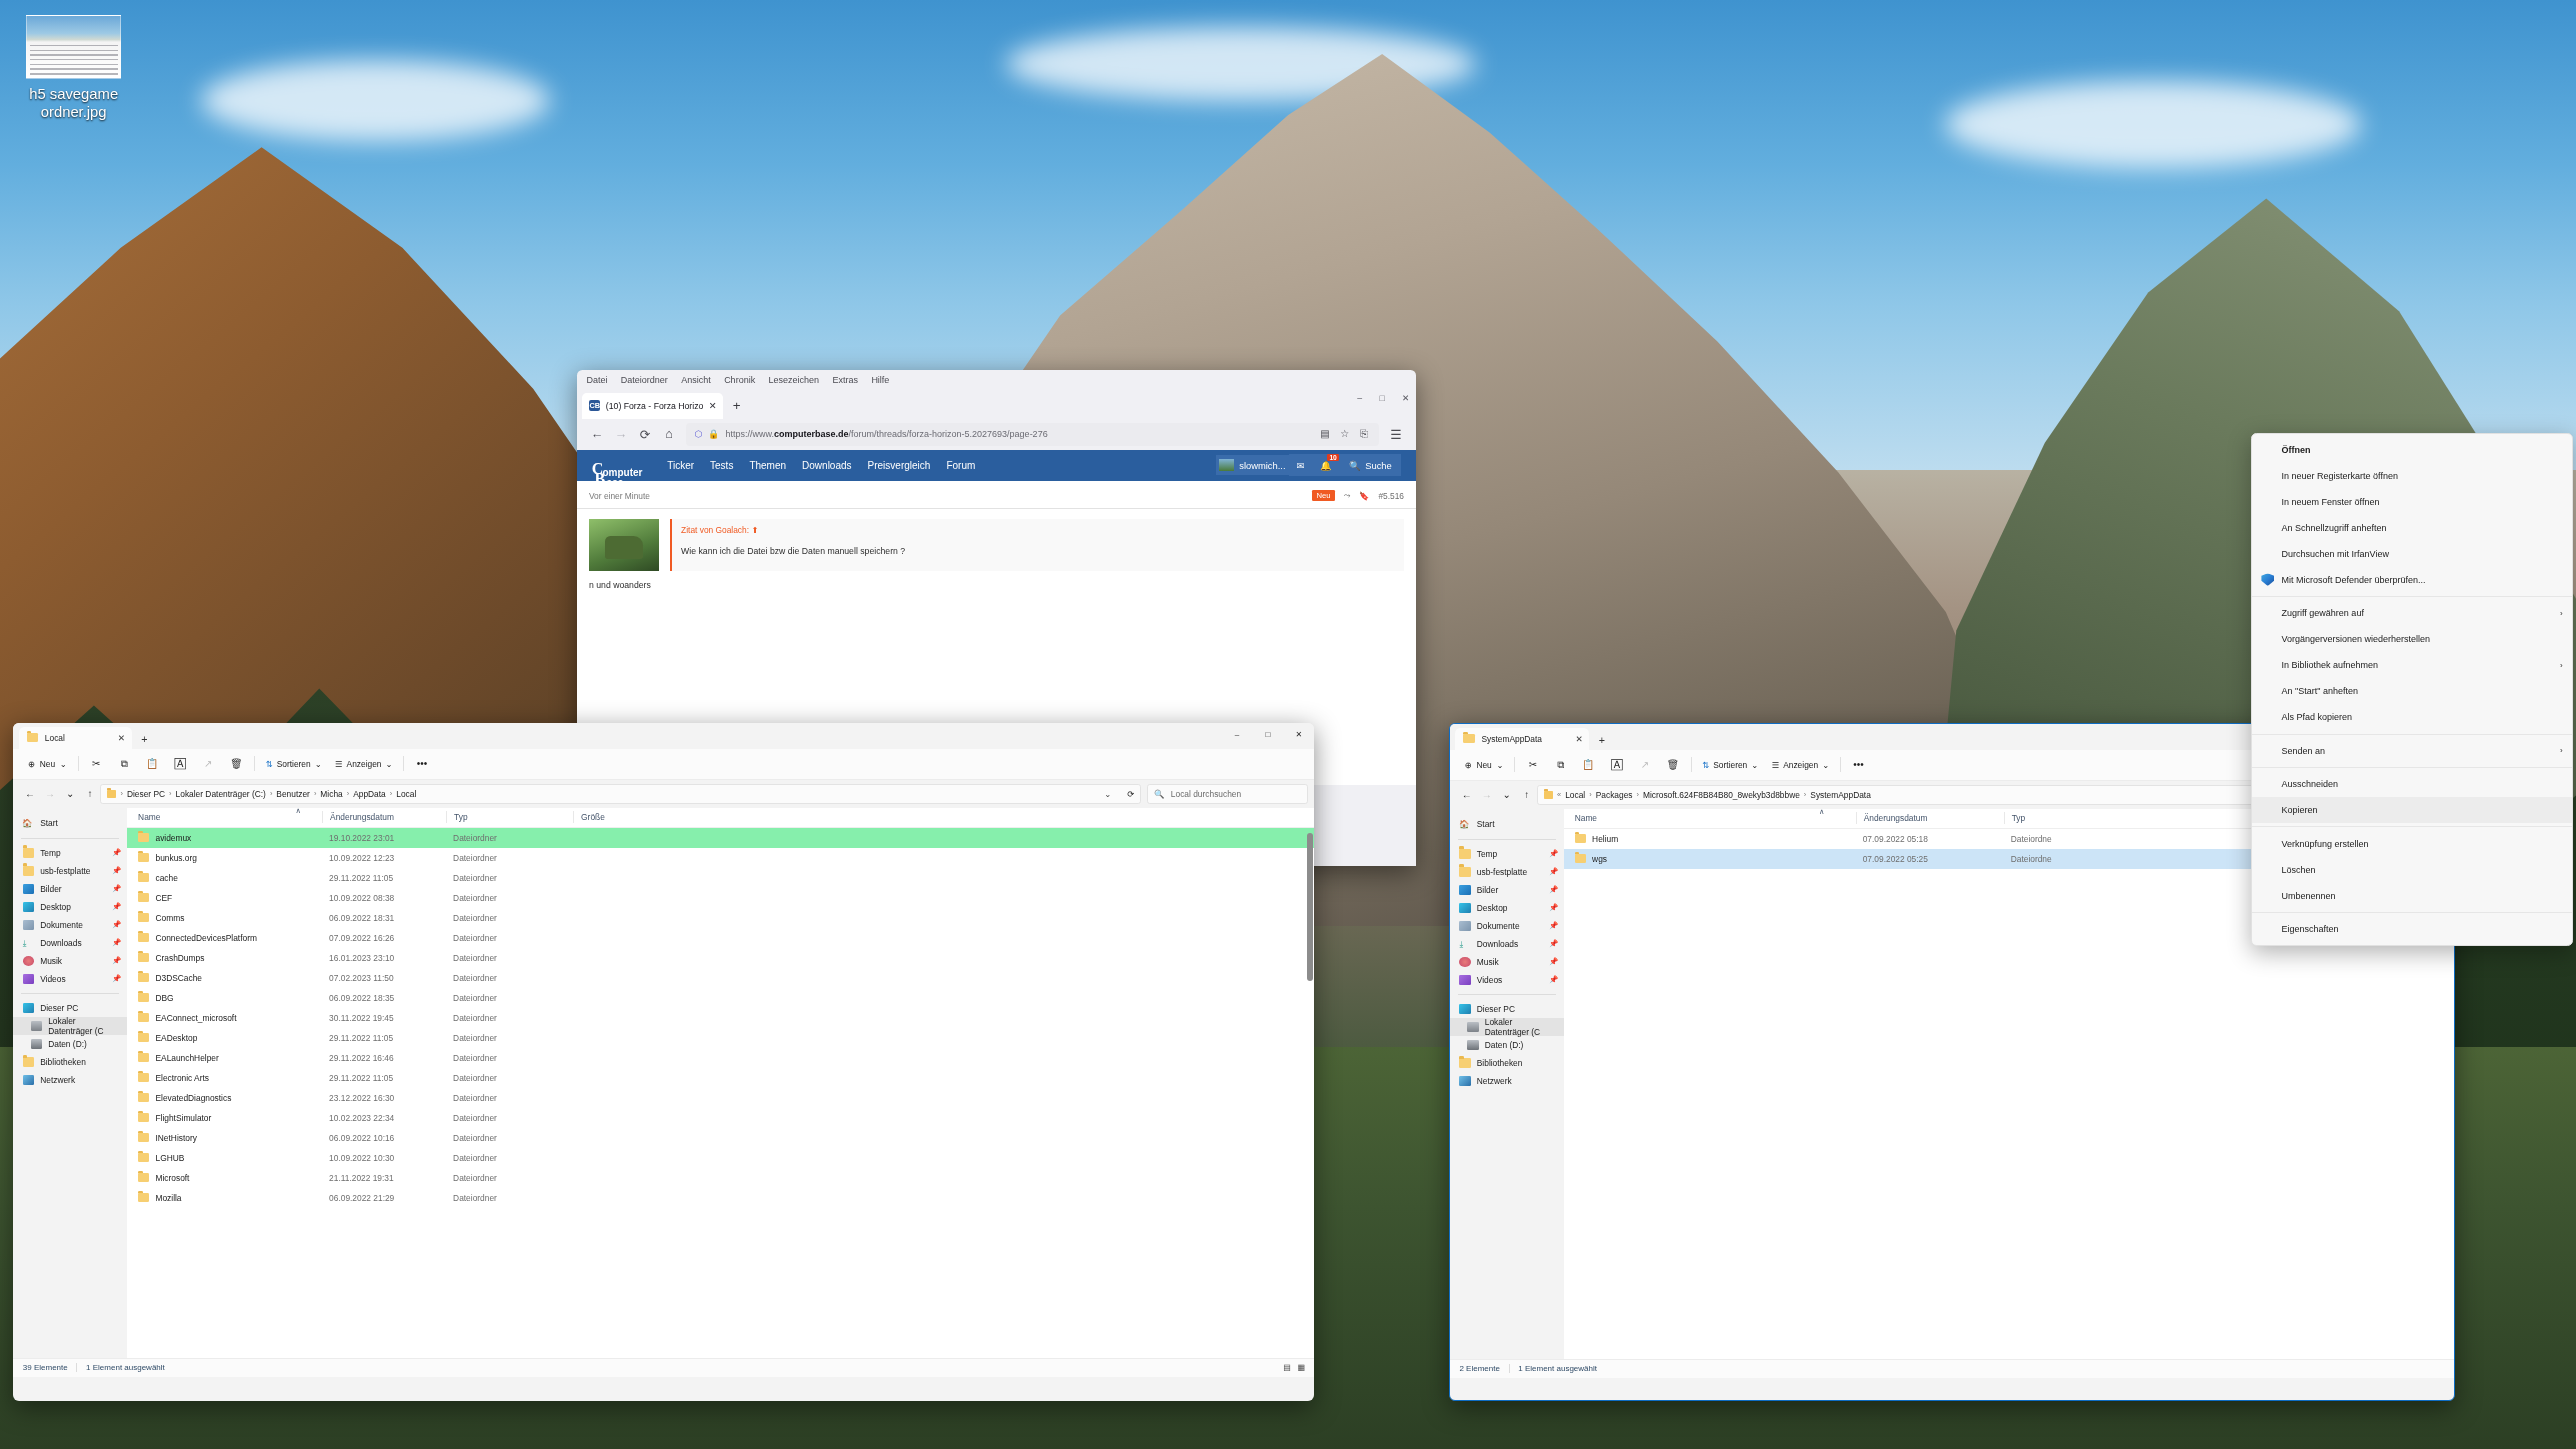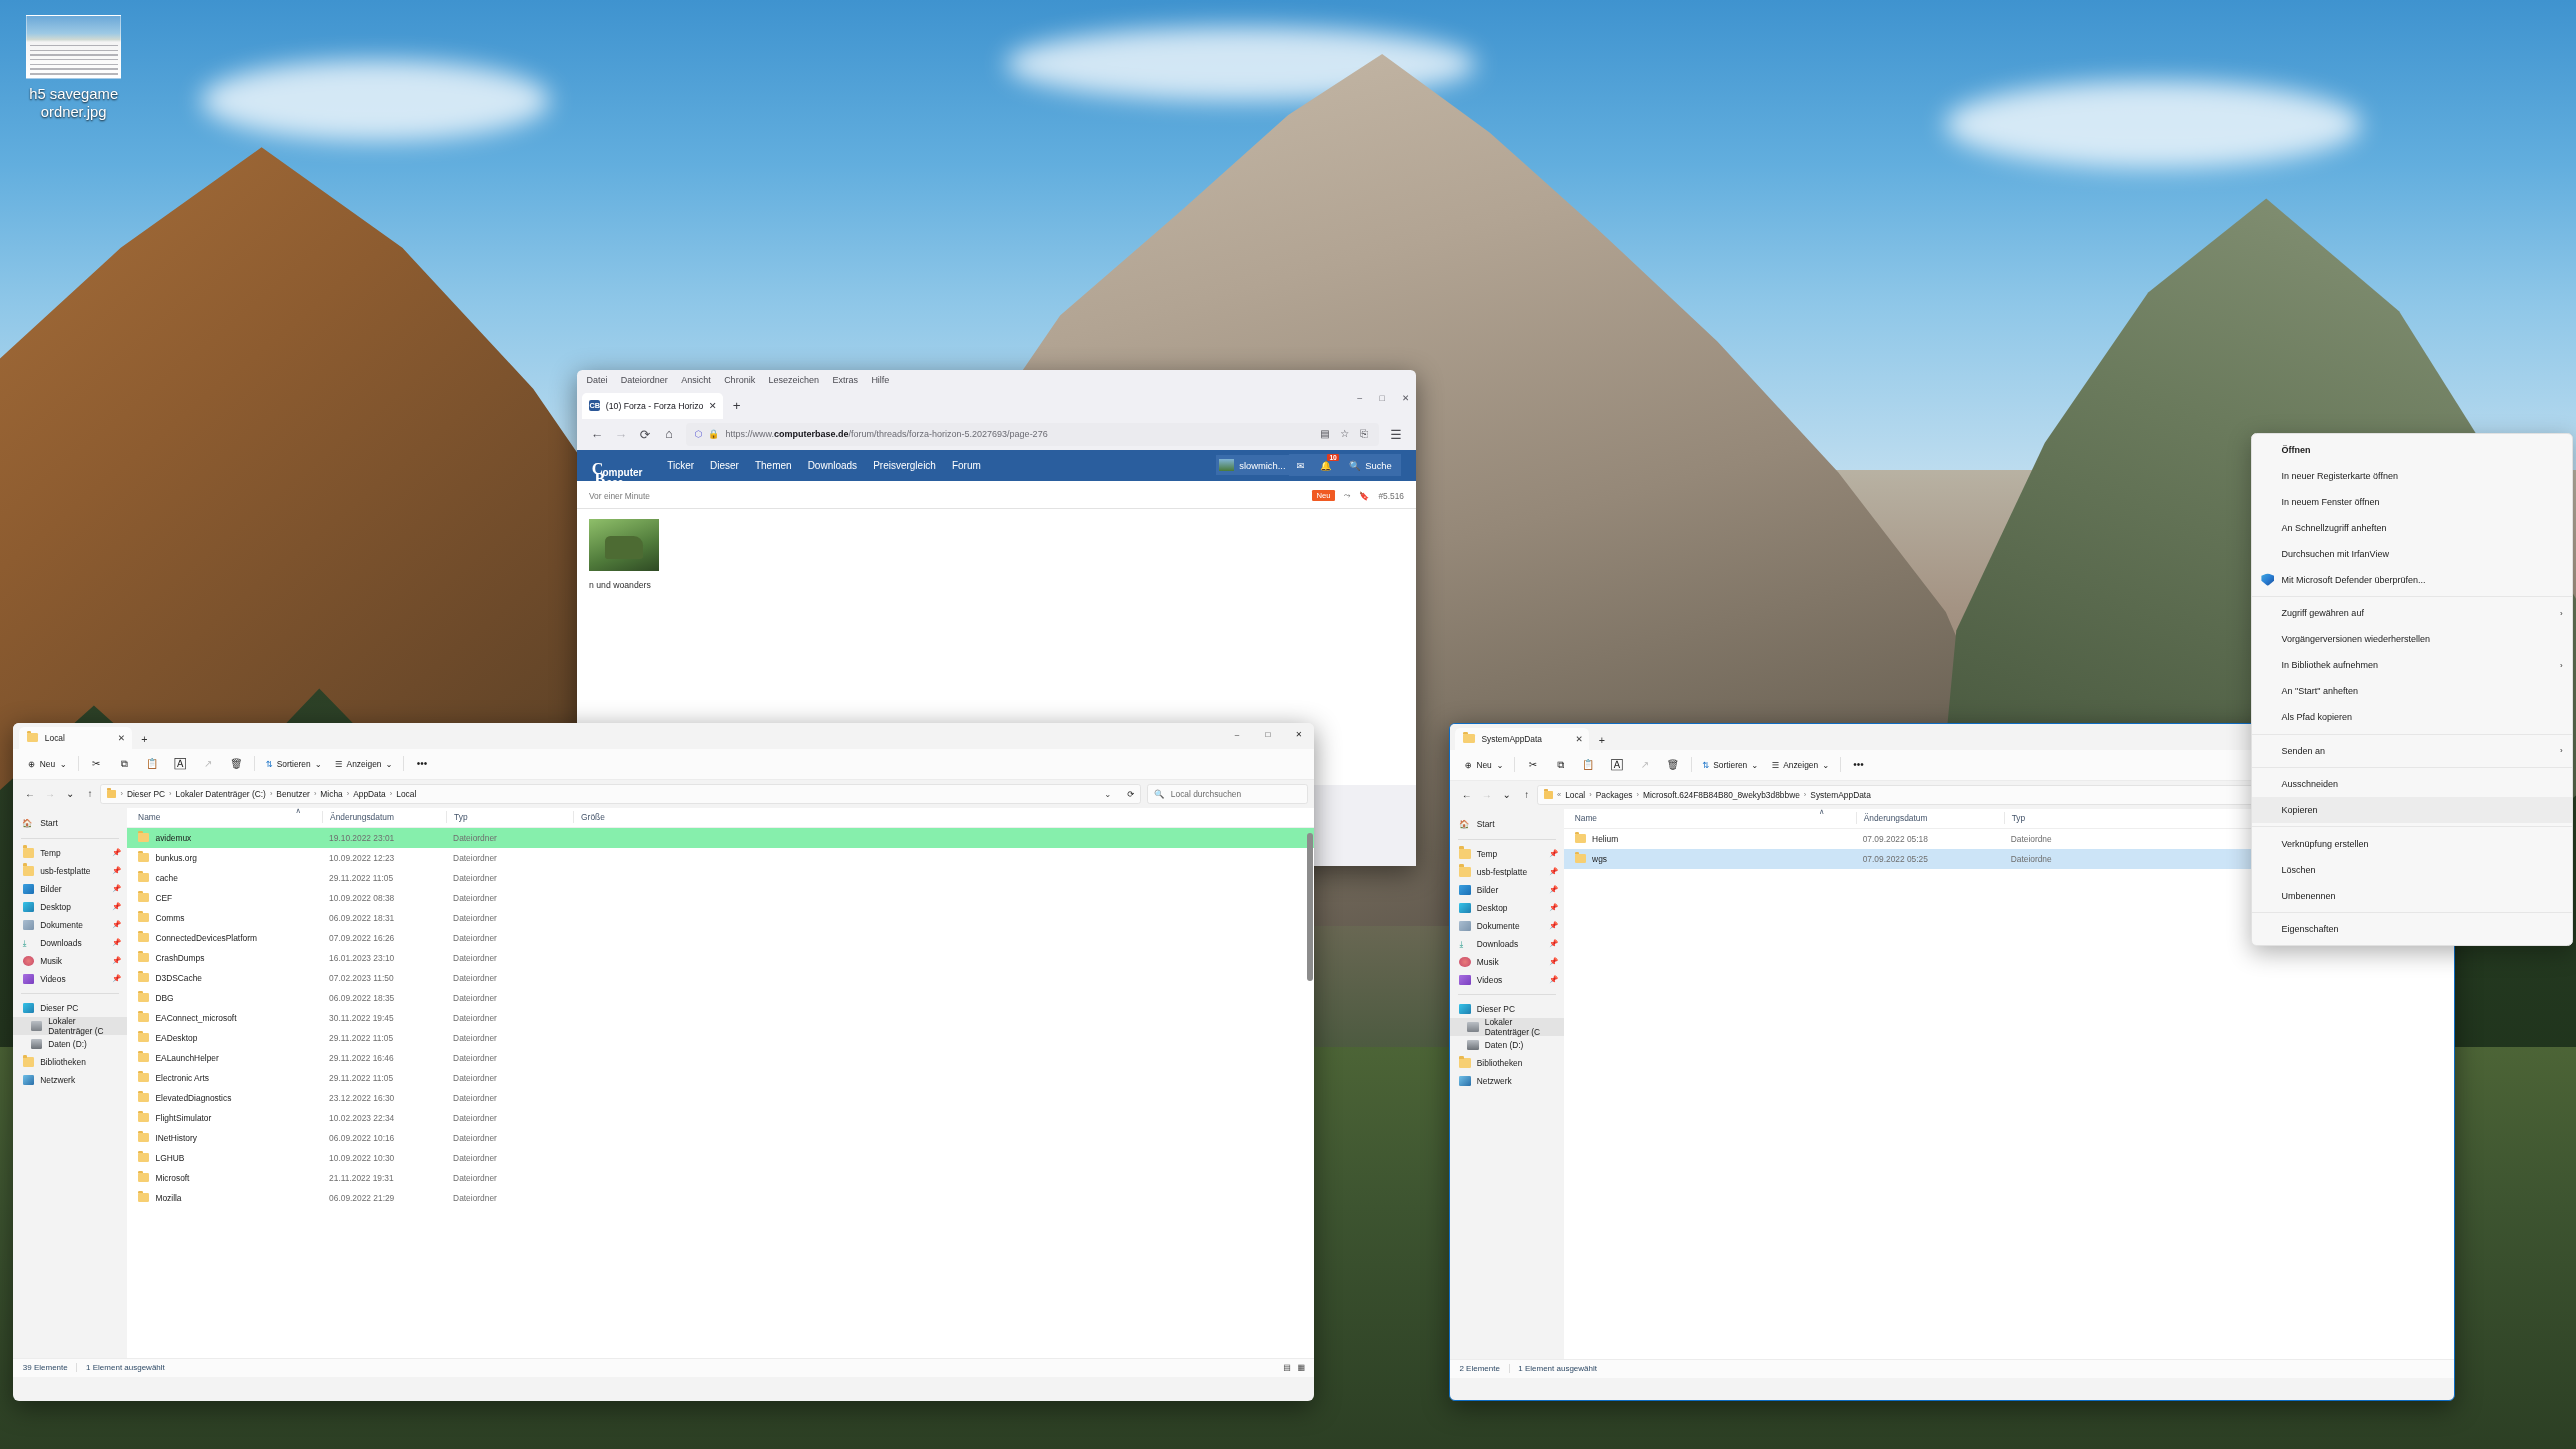--- a/index.html
+++ b/index.html
@@ -290,21 +290,21 @@
     </div>
     <div class="content">
       <div class="cb-nav">
         <div class="cb-logo">
           <i class="c1">C</i>
           <i class="c2">B</i>
           <span class="t1">omputer</span>
           <span class="t2">ase</span>
         </div>
         <a href="#">Ticker</a>
-        <a href="#">Dieser</a>
+        <a href="#">Tests</a>
         <a href="#">Themen</a>
         <a href="#">Downloads</a>
         <a href="#">Preisvergleich</a>
         <a href="#">Forum</a>
         <div class="cb-right">
           <div class="cb-user">
             <span class="av"></span>
             <span>slowmich...</span>
           </div>
           <div class="cb-ico">✉</div>
@@ -322,20 +322,24 @@
           <span class="time">Vor einer Minute</span>
           <span class="right">
             <span class="badge-neu">Neu</span>
             <span>⤳</span>
             <span>🔖</span>
             <span>#5.516</span>
           </span>
         </div>
         <div class="post-body">
           <div class="post-avatar"></div>
+          <div class="quote">
+            <div class="qh"><span>Zitat von Goalach:</span> <span>⬆</span></div>
+            <div class="qb">Wie kann ich die Datei bzw die Daten manuell speichern ?</div>
+          </div>
         </div>
         <div class="post-text">n und woanders</div>
       </div>
     </div>
   </div>
 
   <div class="win exp" id="exp-local" style="left:13.4px; top:723px; width:1301px; height:678px;">
     <div class="tabrow">
       <div class="etab">
         <span class="fico"></span>

